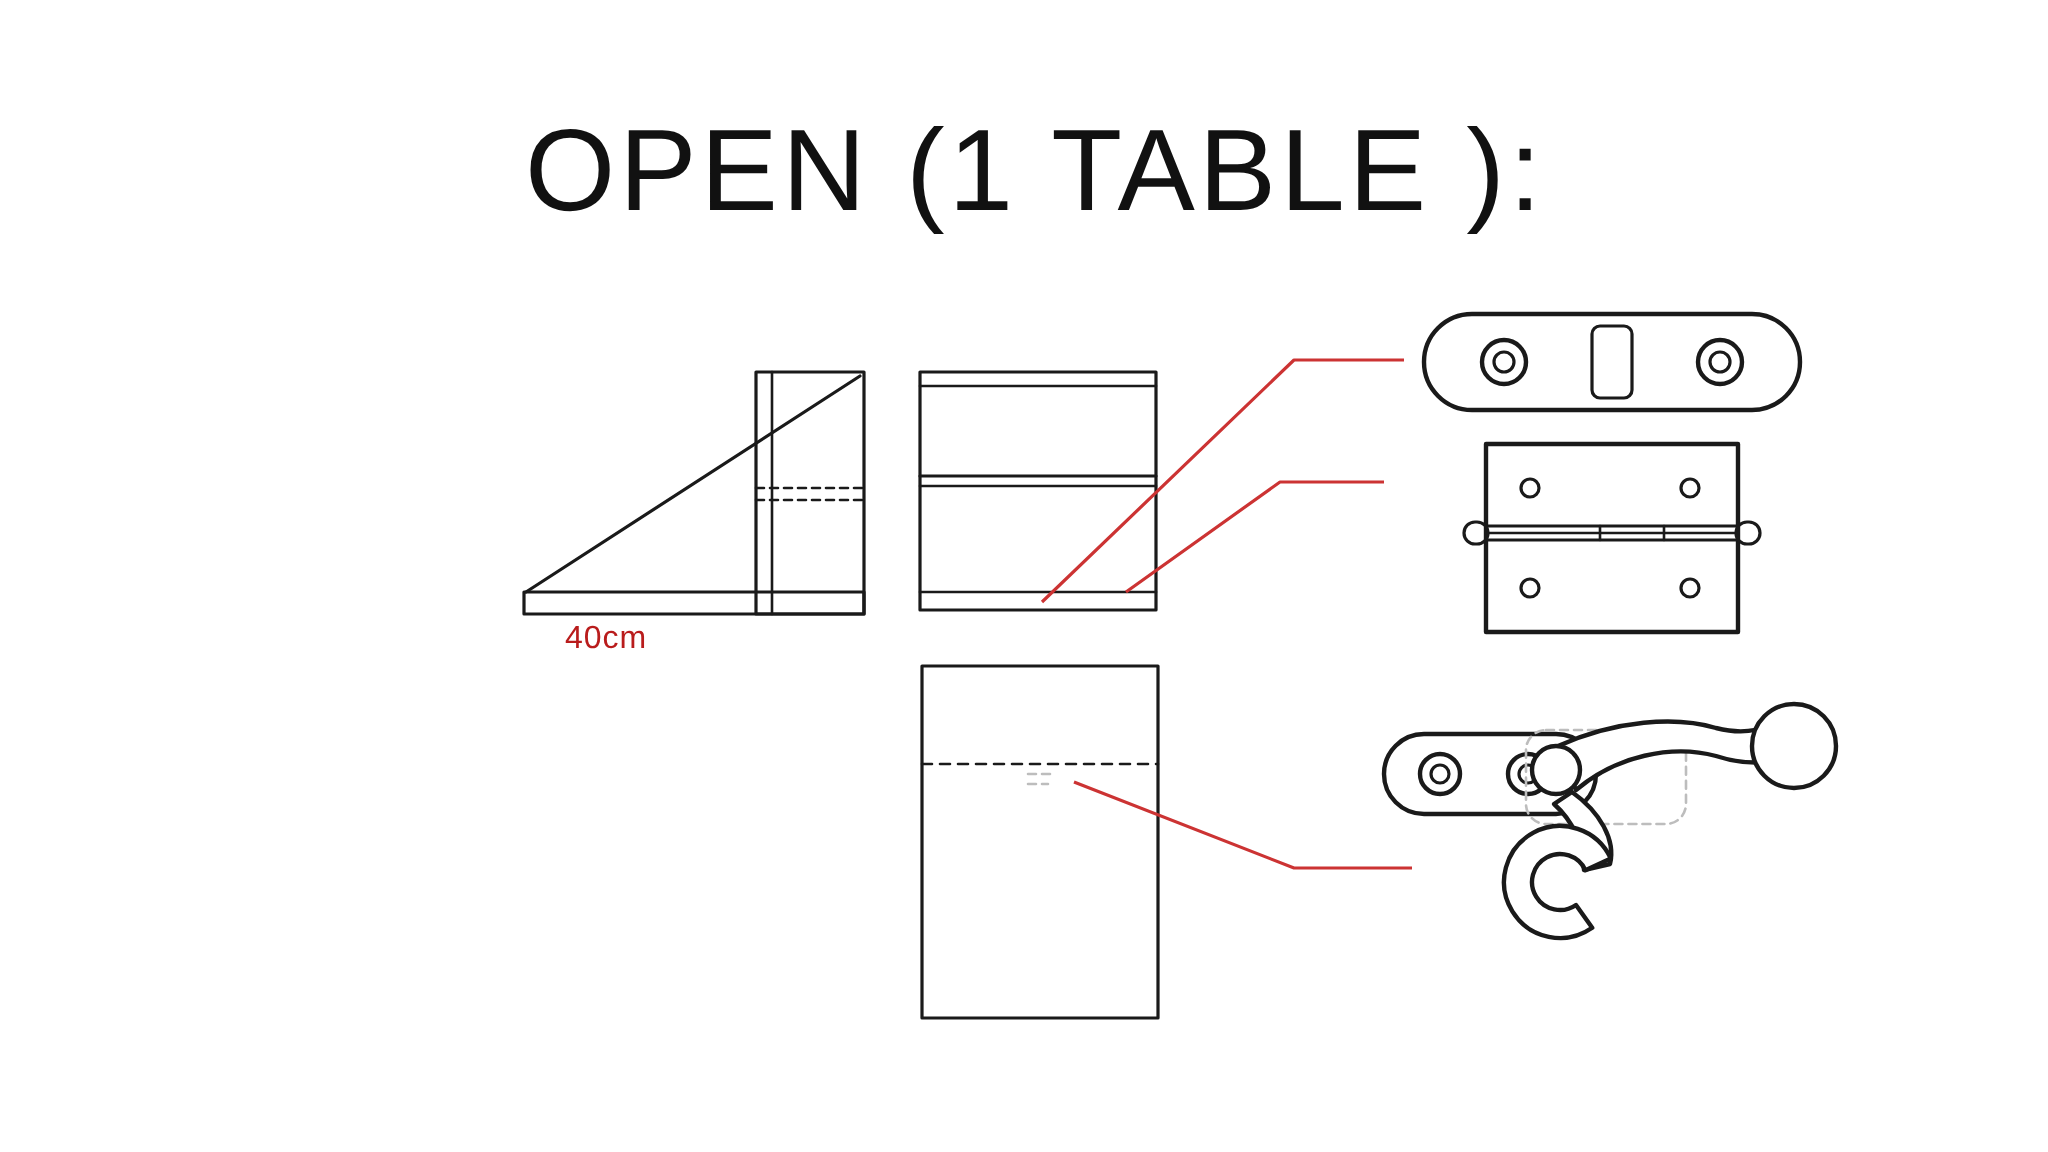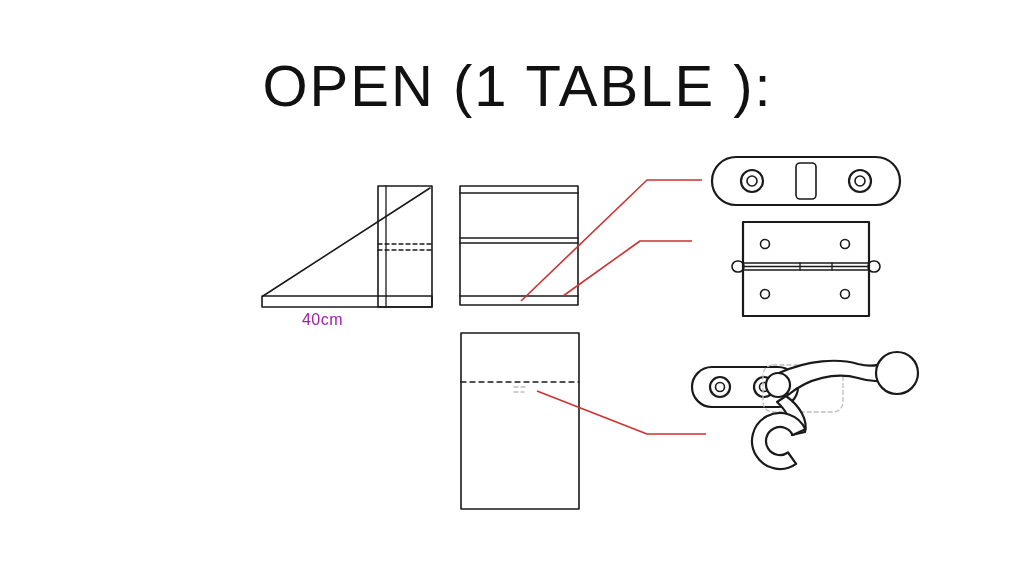--- a/index.html
+++ b/index.html
@@ -3,21 +3,21 @@
 <meta charset="utf-8">
 <style>
   * { margin:0; padding:0; box-sizing:border-box; }
   html,body { background:#ffffff; }
   body { font-family:"Liberation Sans", sans-serif; }
   .canvas { position:relative; width:865px; height:576px; margin:0 auto;
             background:var(--background,#ffffff); overflow:hidden; }
   .abs { position:absolute; }
   .title { font-size:58px; font-weight:300; letter-spacing:2px; color:#111;
            white-space:nowrap; }
-  .dim { font-size:16px; color:#a21caf; text-align:center; letter-spacing:.5px; }
+  .dim { font-size:16px; color:#b91c1c; letter-spacing:.5px; }
 
   svg { display:block; overflow:visible; }
   .ink   { stroke:var(--line,#1a1a1a); fill:none; stroke-linecap:round; stroke-linejoin:round; }
   .fillw { fill:#ffffff; }
   .w1    { stroke-width:1.3; }
   .w16   { stroke-width:1.6; }
   .w2    { stroke-width:2.2; }
   .dash  { stroke-dasharray:5 4; }
   .dashs { stroke-dasharray:4 3; }
   .faint { stroke:var(--faint,#bdbdbd); }

